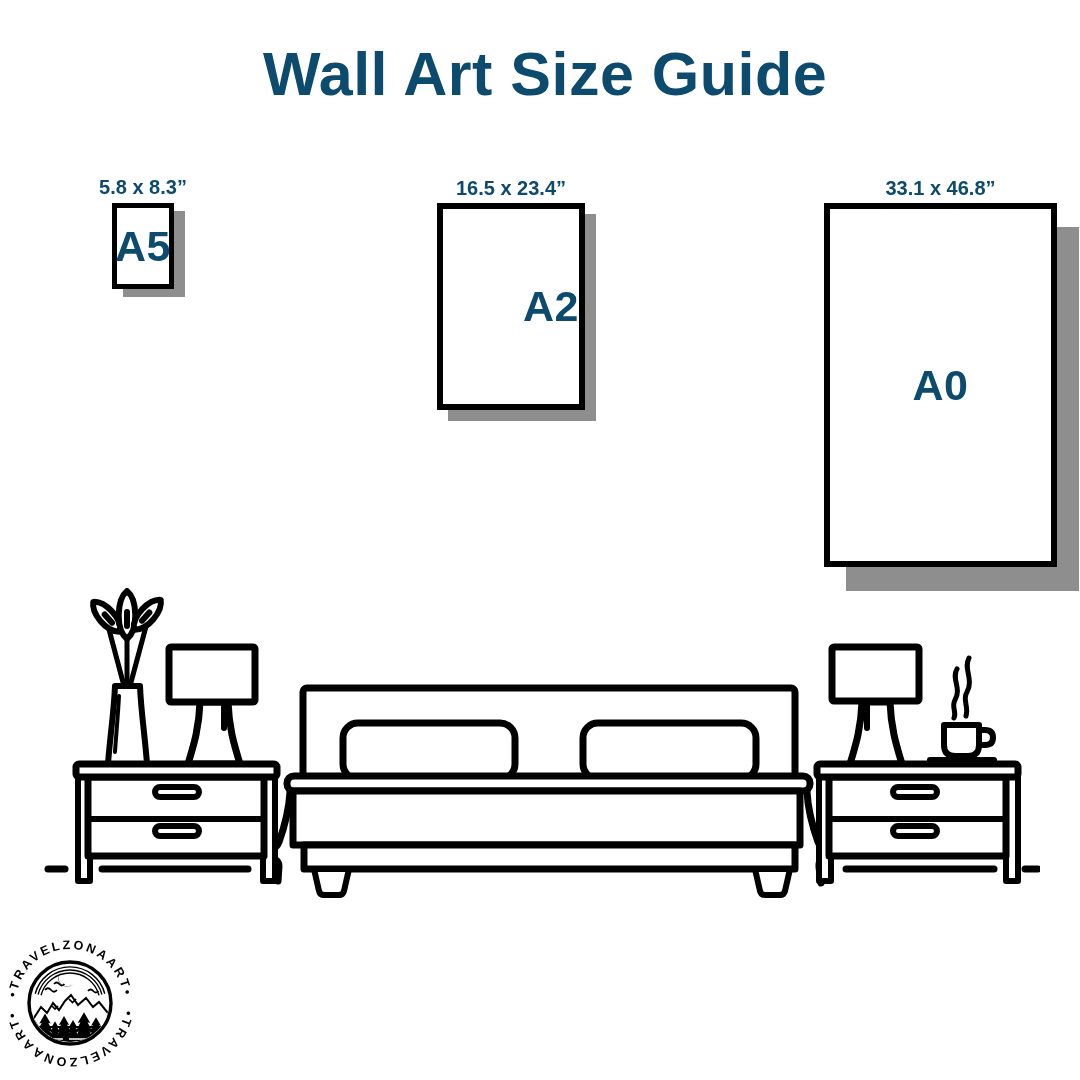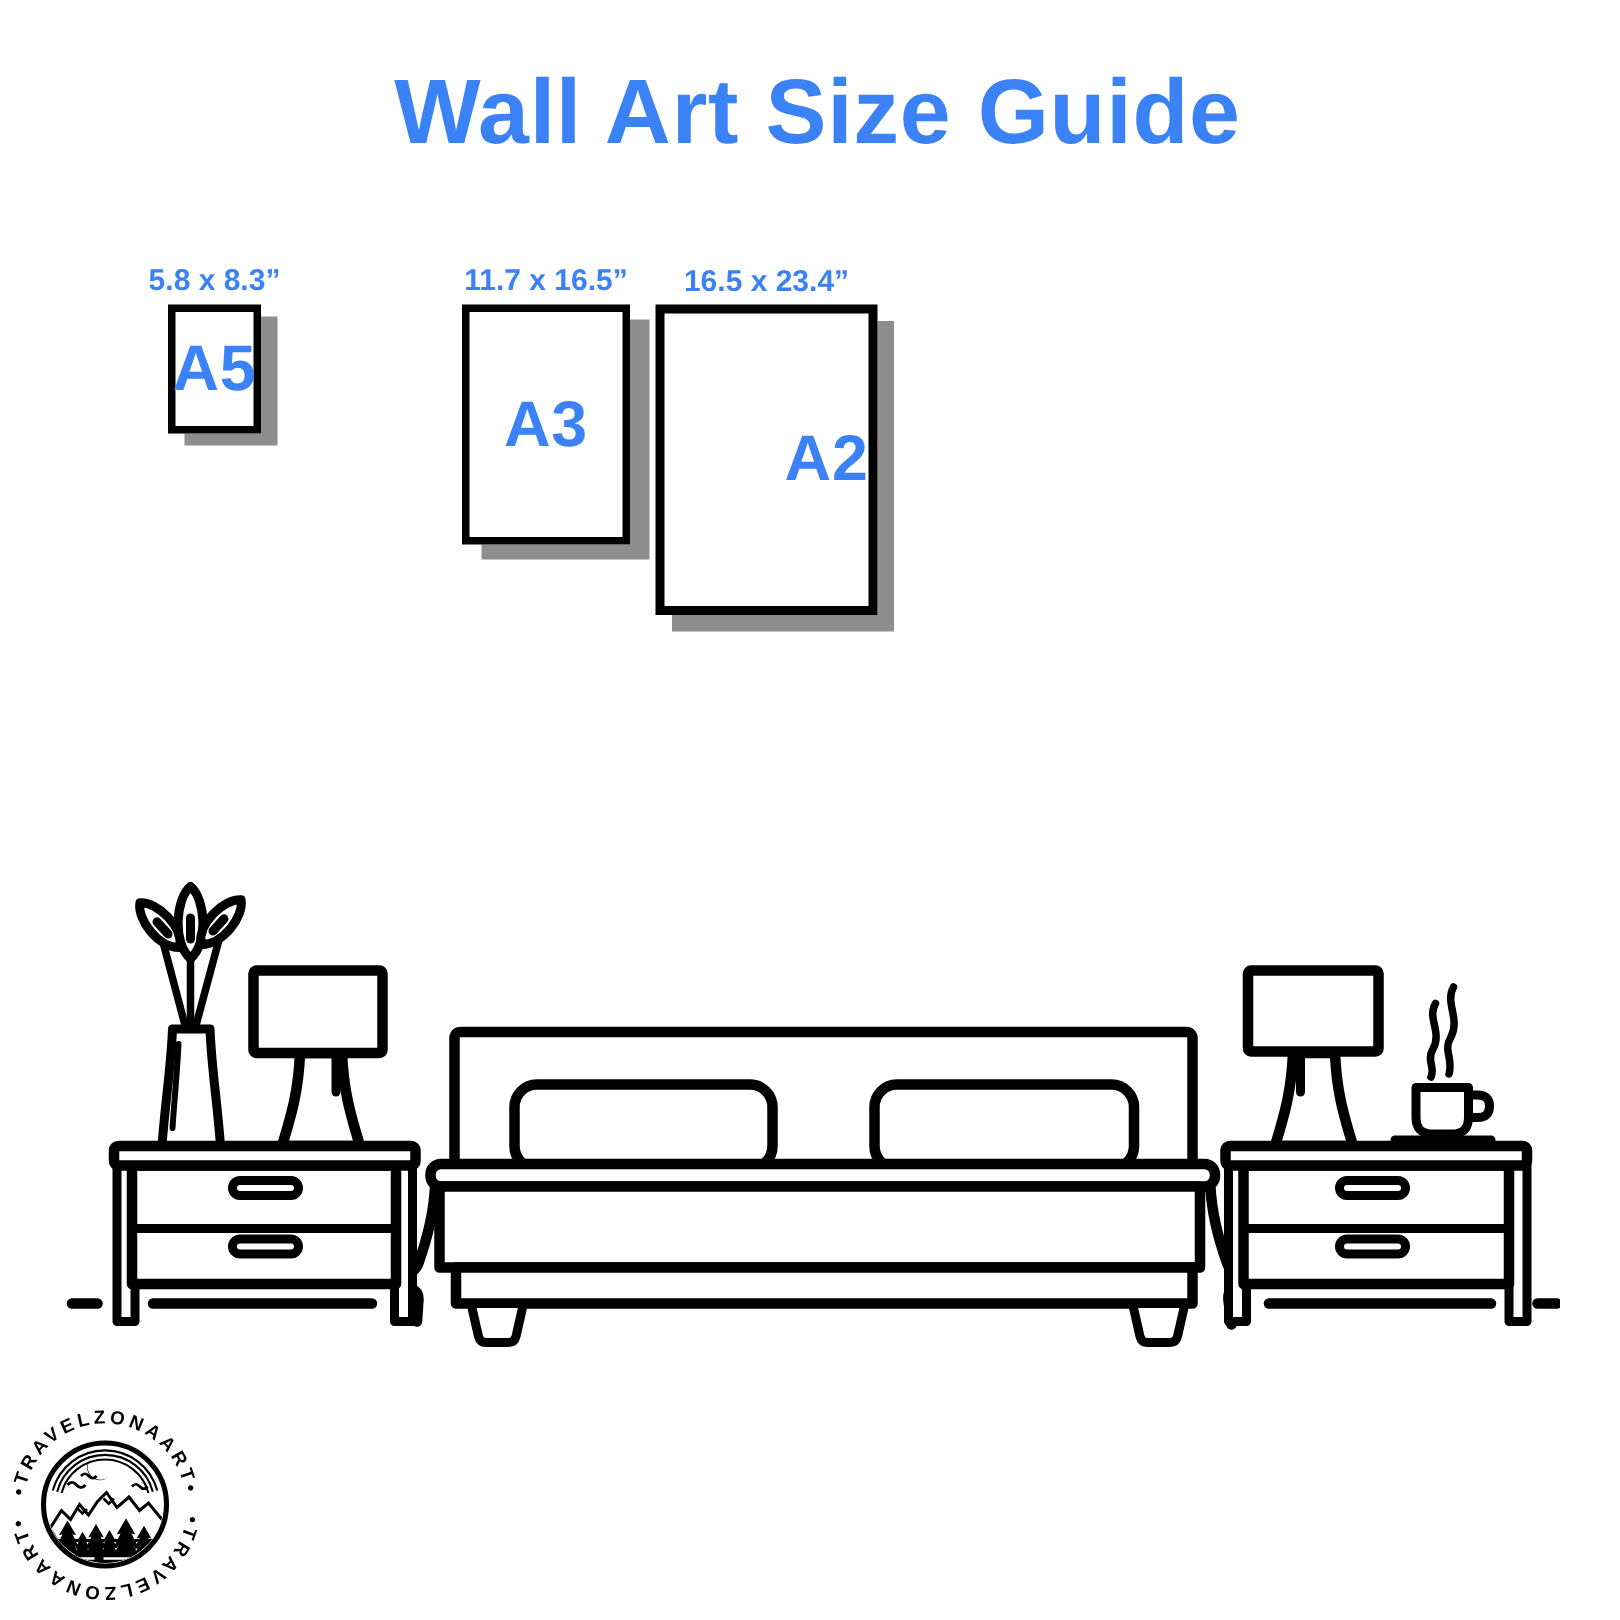--- a/index.html
+++ b/index.html
@@ -1,18 +1,18 @@
 <!DOCTYPE html>
 <html><head>
 <meta charset="utf-8">
 <style>
   html,body{margin:0;padding:0;background:#fff;}
   .canvas{
     position:relative;width:1080px;height:1080px;background:#ffffff;
-    font-family:"Liberation Sans",sans-serif;color:#3b82f6;overflow:hidden;
+    font-family:"Liberation Sans",sans-serif;color:#0c4a6e;overflow:hidden;
   }
   .title{
     position:absolute;top:44px;left:10px;width:1070px;text-align:center;
     font-size:61px;font-weight:bold;line-height:1;letter-spacing:0.5px;white-space:nowrap;
   }
   .frame{
     position:absolute;background:#fff;border:5px solid #000;box-sizing:border-box;
     display:flex;align-items:center;justify-content:center;margin-left:44px;
   }
   .frame .code{font-weight:bold;font-size:43px;letter-spacing:0.5px;}
@@ -37,27 +37,27 @@
 <body>
 
 <div class="canvas">
 
   <div class="title">Wall Art Size Guide</div>
 
   <div class="frame f-a5">
     <span class="dim">5.8 x 8.3”</span>
     <span class="code">A5</span>
   </div>
-  <div class="frame f-a3">
-    <span class="dim">11.7 x 16.5”</span>
-    <span class="code">A3</span>
-  </div>
   <div class="frame f-a2">
     <span class="dim">16.5 x 23.4”</span>
     <span class="code">A2</span>
+  </div>
+  <div class="frame f-a0">
+    <span class="dim">33.1 x 46.8”</span>
+    <span class="code">A0</span>
   </div>
 
   <svg class="scene" viewBox="0 0 1000 312" aria-hidden="true">
     <g stroke="#000" fill="none" stroke-linecap="round" stroke-linejoin="round">
 
       <g stroke-width="7">
         <path d="M8 281 H25"></path>
         <path d="M62 281 H208"></path>
         <path d="M806 281 H954"></path>
         <path d="M985 281 H998"></path>

